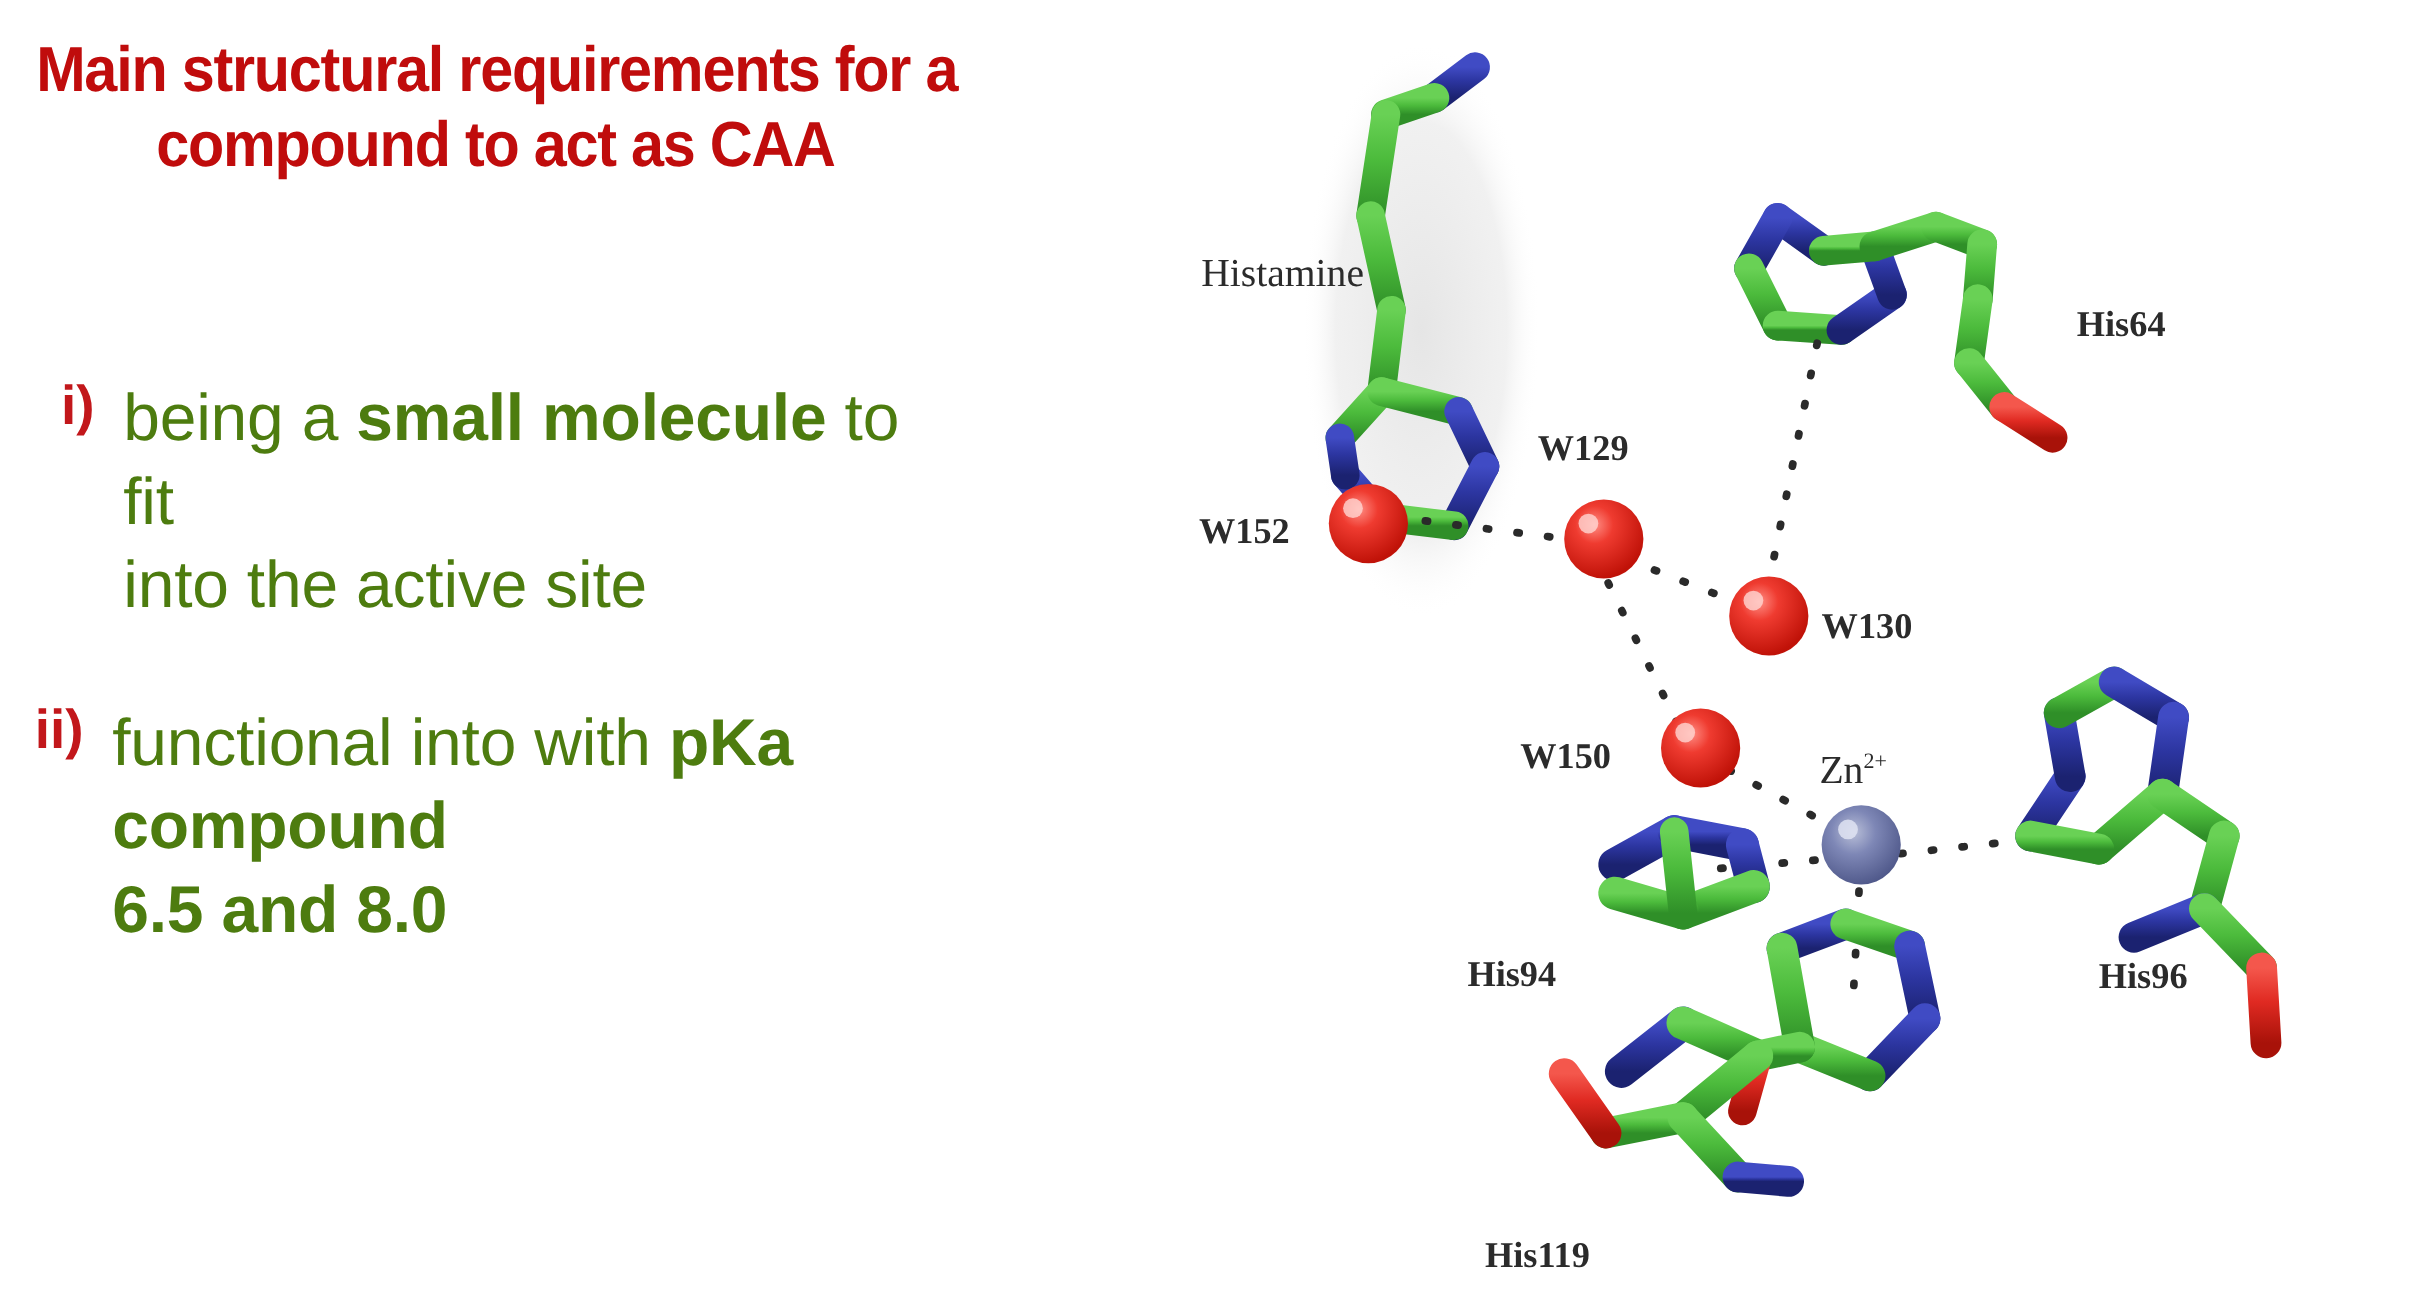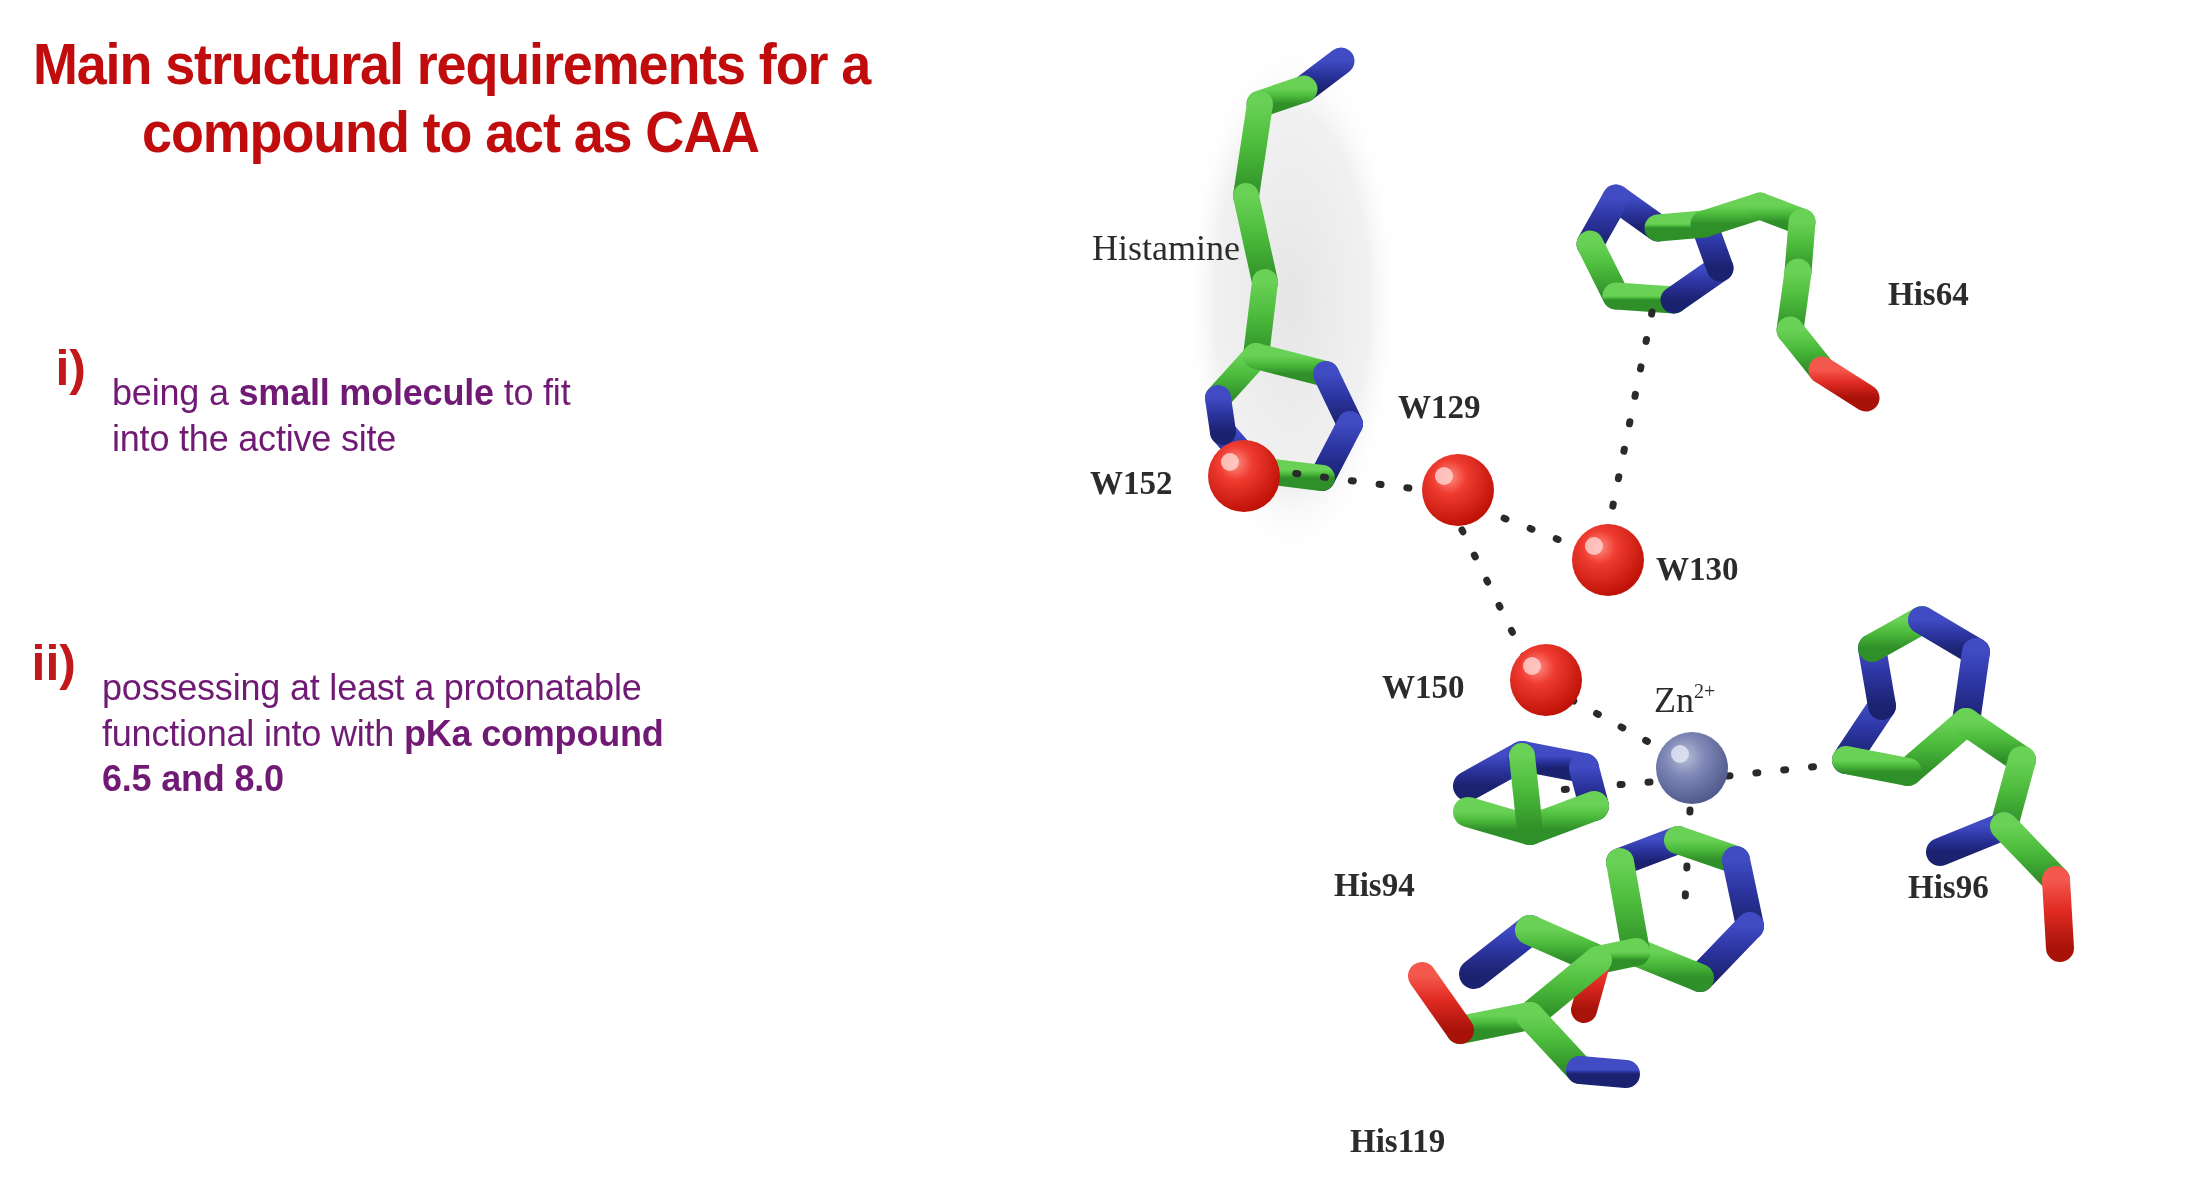--- a/index.html
+++ b/index.html
@@ -13,22 +13,22 @@
       color:#c00c0c;font-weight:bold;font-size:58px;line-height:1.18;
       letter-spacing:-1.2px;font-family:"Liberation Sans",sans-serif;
       transform:scaleX(.93);transform-origin:left top;}
   #slide-title .t-l1{display:block;text-align:left;margin-left:16px;}
   #slide-title .t-l2{display:block;text-align:center;width:930px;}
 
   .bullet{position:absolute;display:flex;align-items:flex-start;}
   .bullet .marker{color:#c2171b;font-weight:bold;font-size:50px;
       line-height:1.05;width:92px;text-align:right;flex:0 0 92px;
       padding-right:26px;box-sizing:border-box;}
-  .bullet .btext{font-size:36px;line-height:1.27;color:#701a75;
-      letter-spacing:-.2px;margin-top:28px;}
+  .bullet .btext{font-size:60px;line-height:1.27;color:#4d7c0f;
+      letter-spacing:-.2px;}
   .bullet .btext b{font-weight:bold;}
   .ctr{display:block;text-align:left;}
   .lft{display:block;text-align:left;}
 
   #bullet-1{left:20px;top:330px;width:880px;}
   #bullet-1 .btext{width:735px;}
   #bullet-2{left:10px;top:625px;width:960px;}
   #bullet-2 .btext{width:800px;}
 
   
@@ -55,21 +55,20 @@
       <span class="lft">
         <span>being a </span><b>small molecule</b><span> to fit</span>
       </span>
       <span class="ctr">into the active site</span>
     </span>
   </div>
 
   <div class="bullet" id="bullet-2">
     <span class="marker">ii)</span>
     <span class="btext">
-      <span class="lft">possessing at least a protonatable</span>
       <span class="lft">
         <span>functional into with </span><b>pKa compound</b>
       </span>
       <span class="ctr"><b>6.5 and 8.0</b></span>
     </span>
   </div>
 </div>
 
 <div id="structure">
 <svg width="1140" height="1192" viewBox="0 0 1140 1192" xmlns="http://www.w3.org/2000/svg">

